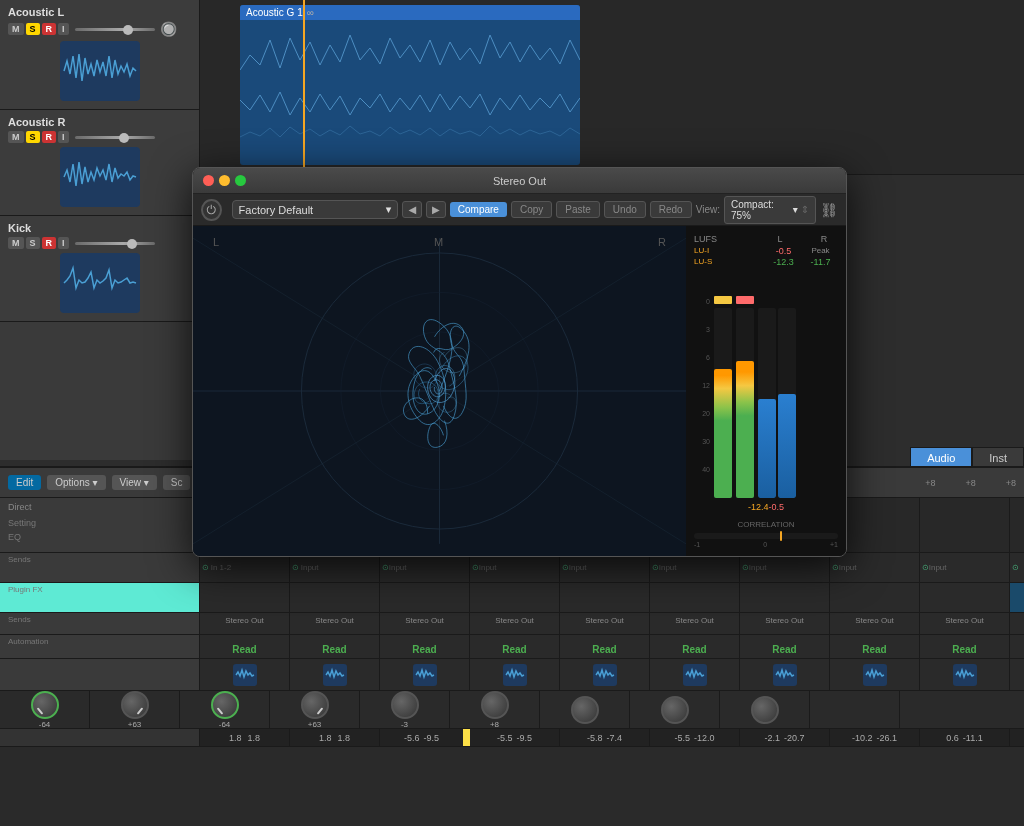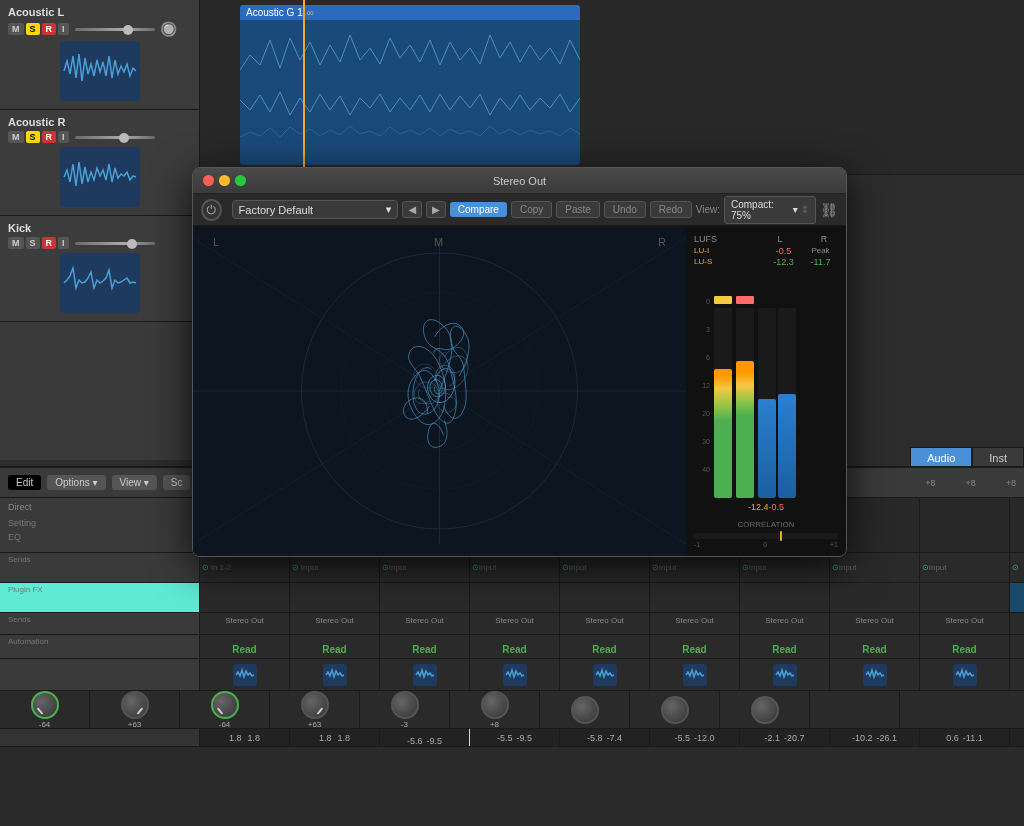--- a/index.html
+++ b/index.html
@@ -172,21 +172,21 @@
     .mixer-btn {
       background: #555;
       color: #ccc;
       border: none;
       border-radius: 3px;
       font-size: 10px;
       padding: 2px 8px;
       cursor: pointer;
     }
 
-    .mixer-btn.active { background: #000000; }
+    .mixer-btn.active { background: #0369a1; }
 
     
     .audio-inst-tabs {
       position: absolute;
       top: 447px;
       right: 0;
       display: flex;
     }
 
     .ai-tab {
@@ -806,21 +806,21 @@
     <div style="width:200px;min-width:200px;background:#333;border-right:1px solid #1a1a1a;"></div>
     <div style="display:flex;flex:1;">
       <div style="width:90px;min-width:90px;border-right:1px solid #1a1a1a;display:flex;justify-content:center;gap:6px;align-items:center;">
         <span style="font-size:9px;color:#aaa;">1.8</span>
         <span style="font-size:9px;color:#aaa;">1.8</span>
       </div>
       <div style="width:90px;min-width:90px;border-right:1px solid #1a1a1a;display:flex;justify-content:center;gap:6px;align-items:center;">
         <span style="font-size:9px;color:#aaa;">1.8</span>
         <span style="font-size:9px;color:#aaa;">1.8</span>
       </div>
-      <div style="width:90px;min-width:90px;border-right:1px solid #fde047;display:flex;justify-content:center;gap:4px;align-items:flex-end;">
+      <div style="width:90px;min-width:90px;border-right:7px solid #fde047;display:flex;justify-content:center;gap:4px;align-items:center;">
         <span style="font-size:9px;color:#aaa;">-5.6</span>
         <span style="font-size:9px;color:#aaa;">-9.5</span>
       </div>
       <div style="width:90px;min-width:90px;border-right:1px solid #1a1a1a;display:flex;justify-content:center;gap:4px;align-items:center;">
         <span style="font-size:9px;color:#aaa;">-5.5</span>
         <span style="font-size:9px;color:#aaa;">-9.5</span>
       </div>
       <div style="width:90px;min-width:90px;border-right:1px solid #1a1a1a;display:flex;justify-content:center;gap:4px;align-items:center;">
         <span style="font-size:9px;color:#aaa;">-5.8</span>
         <span style="font-size:9px;color:#aaa;">-7.4</span>

